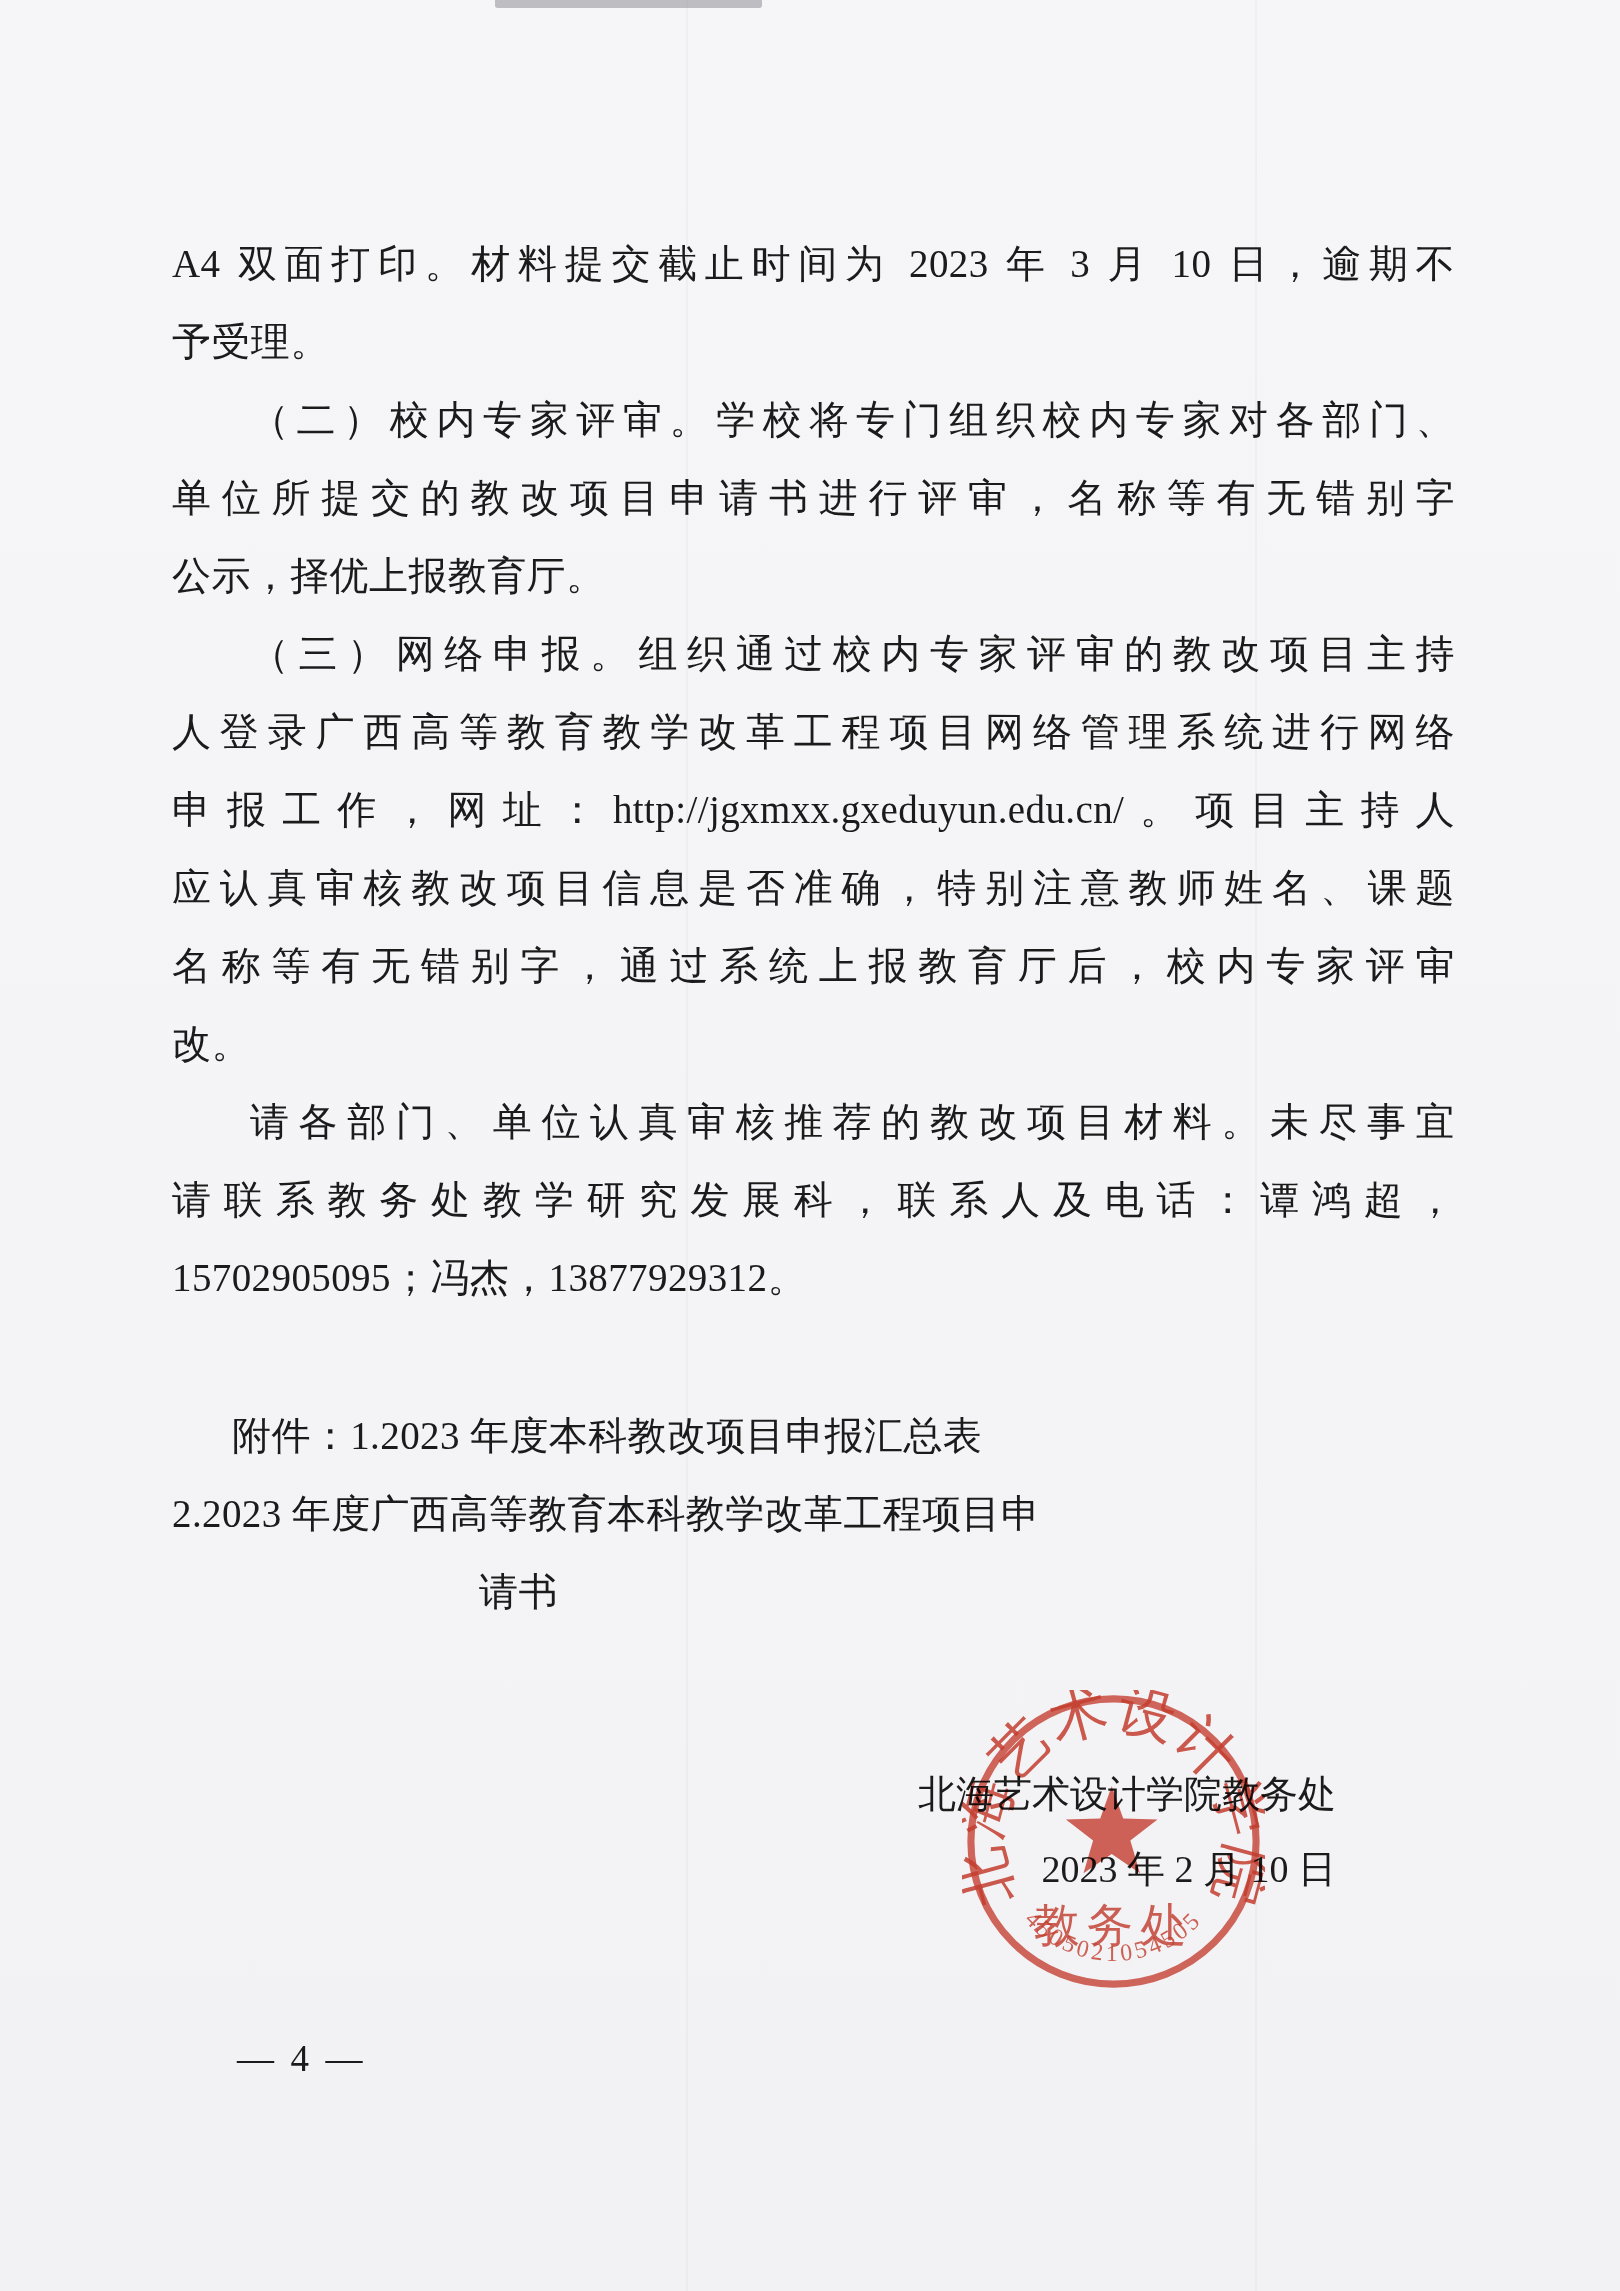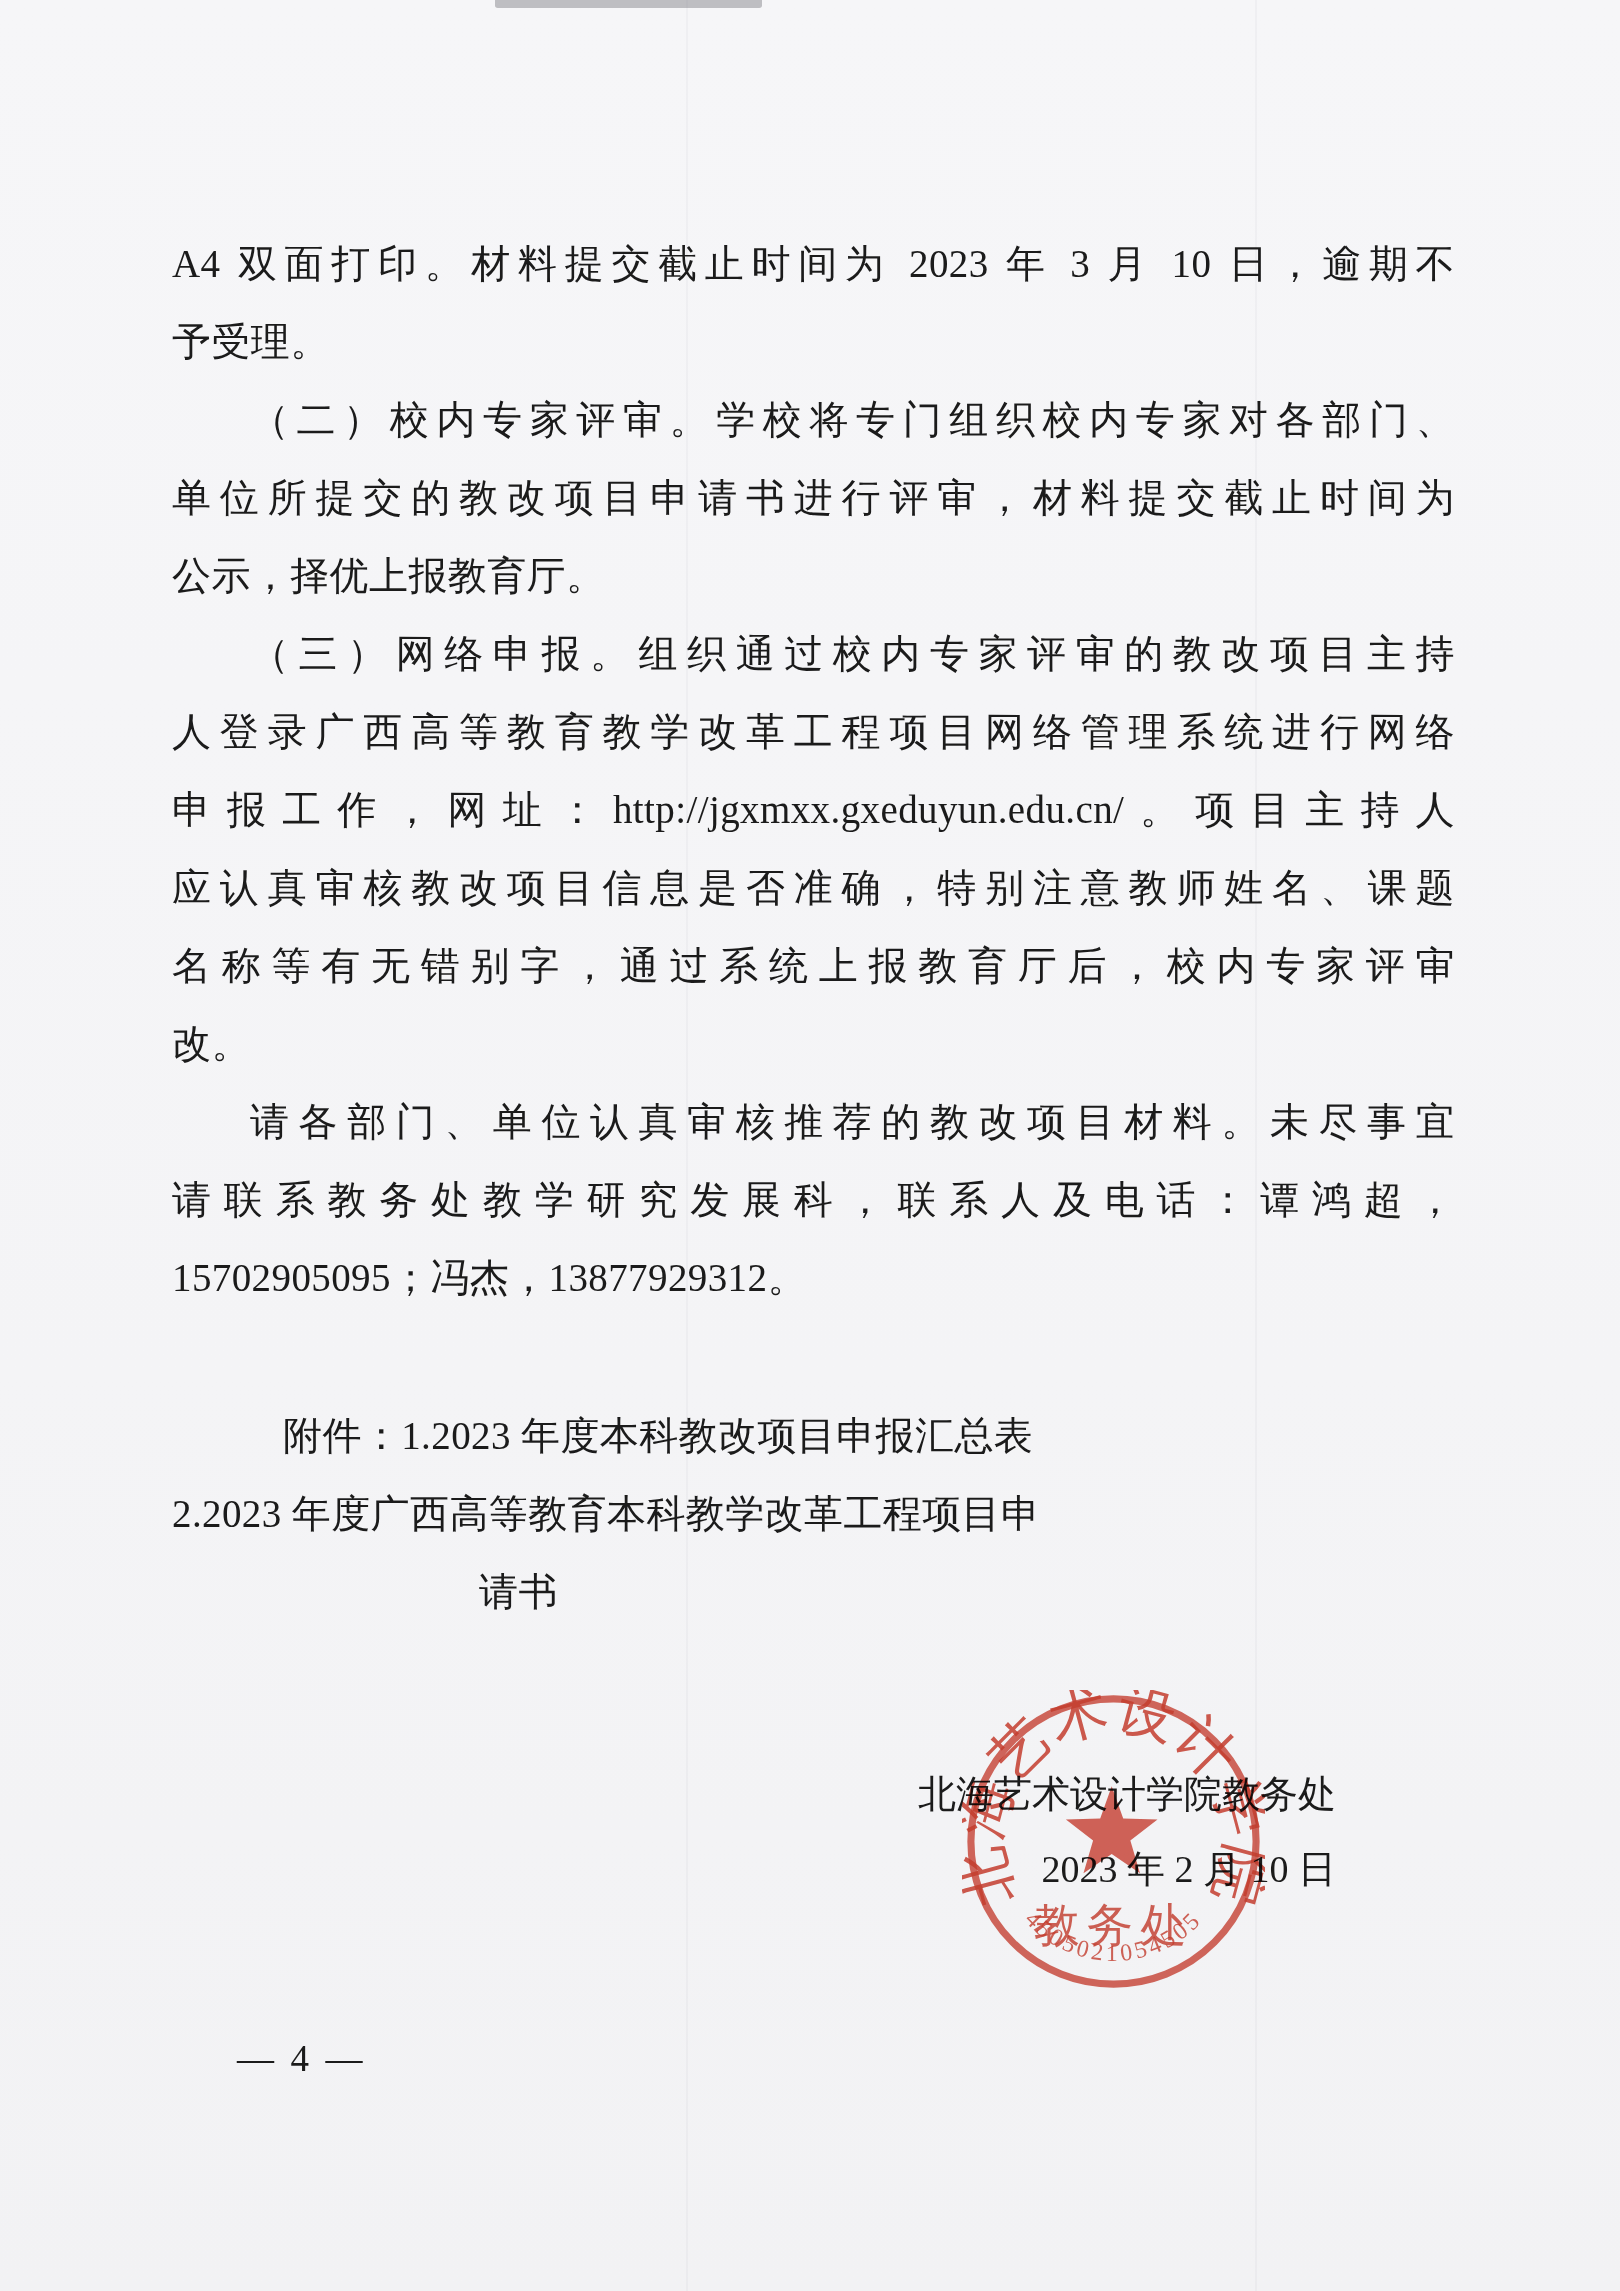--- a/index.html
+++ b/index.html
@@ -26,21 +26,21 @@
   }
   .line{text-align-last:justify;}
   .line.end{text-align-last:left;}
   .line.indent{text-indent:78px;font-family:Liberation Serif, serif;}
 
   
   .attach{
     position:absolute;left:172px;top:1397px;
     font-size:39px;line-height:78px;letter-spacing:0.4px;z-index:1;
   }
-  .attach .a1{margin-left:111px;}
+  .attach .a1{margin-left:60px;}
   .attach .a2{}
   .attach .a3{margin-left:307px;}
 
   
   .sig{
     position:absolute;left:757px;top:1757px;width:579px;
     text-align:right;font-size:38px;line-height:75px;z-index:2;
   }
 
   
@@ -67,21 +67,21 @@
 <div class="page">
 
   <div class="scan-streak"></div>
   <div class="fold f1"></div>
   <div class="fold f2"></div>
 
   <div class="body-text">
     <div class="line full">A4 双面打印。材料提交截止时间为 2023 年 3 月 10 日，逾期不</div>
     <div class="line end">予受理。</div>
     <div class="line full indent">（二）校内专家评审。学校将专门组织校内专家对各部门、</div>
-    <div class="line full">单位所提交的教改项目申请书进行评审，材料提交截止时间为</div>
+    <div class="line full">单位所提交的教改项目申请书进行评审，名称等有无错别字</div>
     <div class="line end">公示，择优上报教育厅。</div>
     <div class="line full indent">（三）网络申报。组织通过校内专家评审的教改项目主持</div>
     <div class="line full">人登录广西高等教育教学改革工程项目网络管理系统进行网络</div>
     <div class="line full">申报工作，网址：http://jgxmxx.gxeduyun.edu.cn/。项目主持人</div>
     <div class="line full">应认真审核教改项目信息是否准确，特别注意教师姓名、课题</div>
     <div class="line full">名称等有无错别字，通过系统上报教育厅后，校内专家评审</div>
     <div class="line end">改。</div>
     <div class="line full indent">请各部门、单位认真审核推荐的教改项目材料。未尽事宜</div>
     <div class="line full">请联系教务处教学研究发展科，联系人及电话：谭鸿超，</div>
     <div class="line end">15702905095；冯杰，13877929312。</div>

